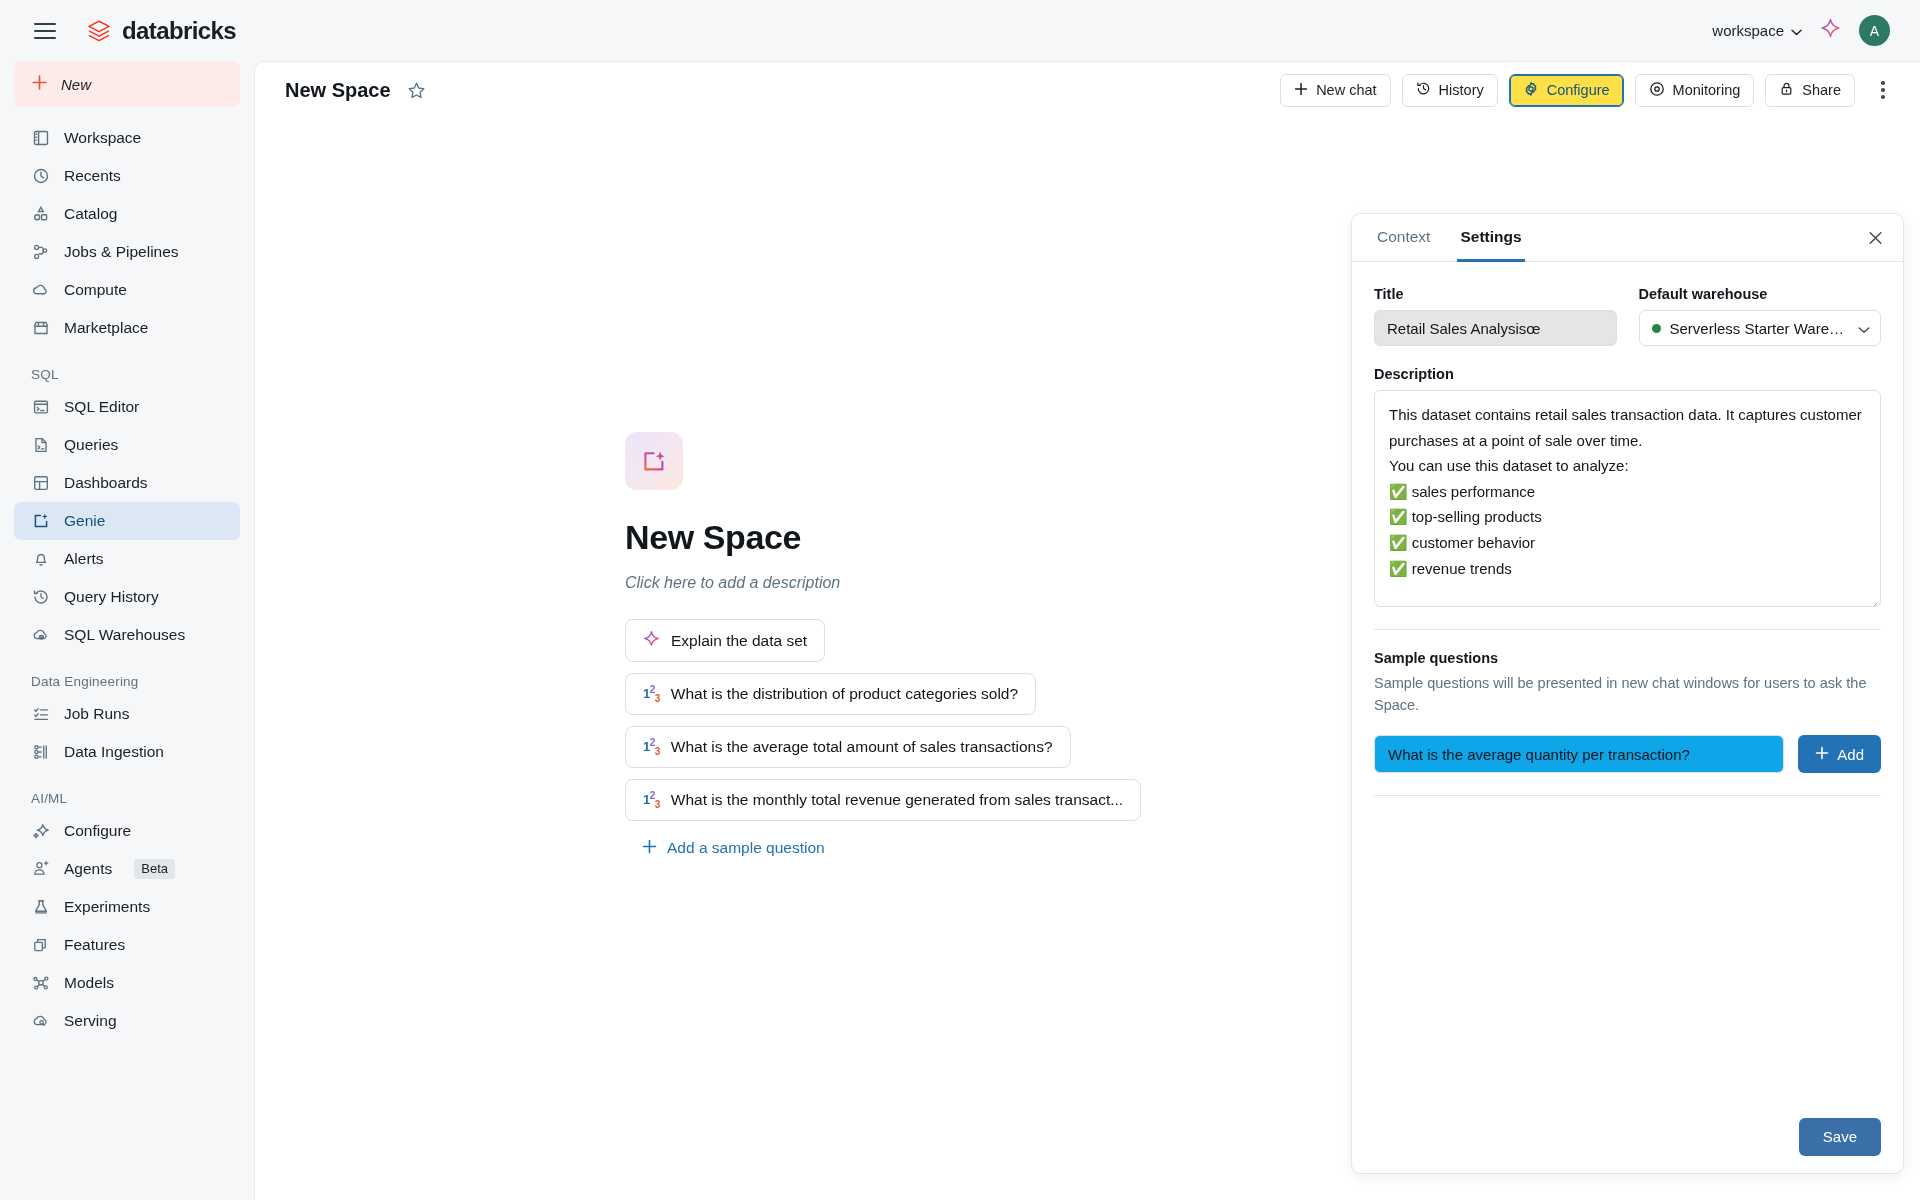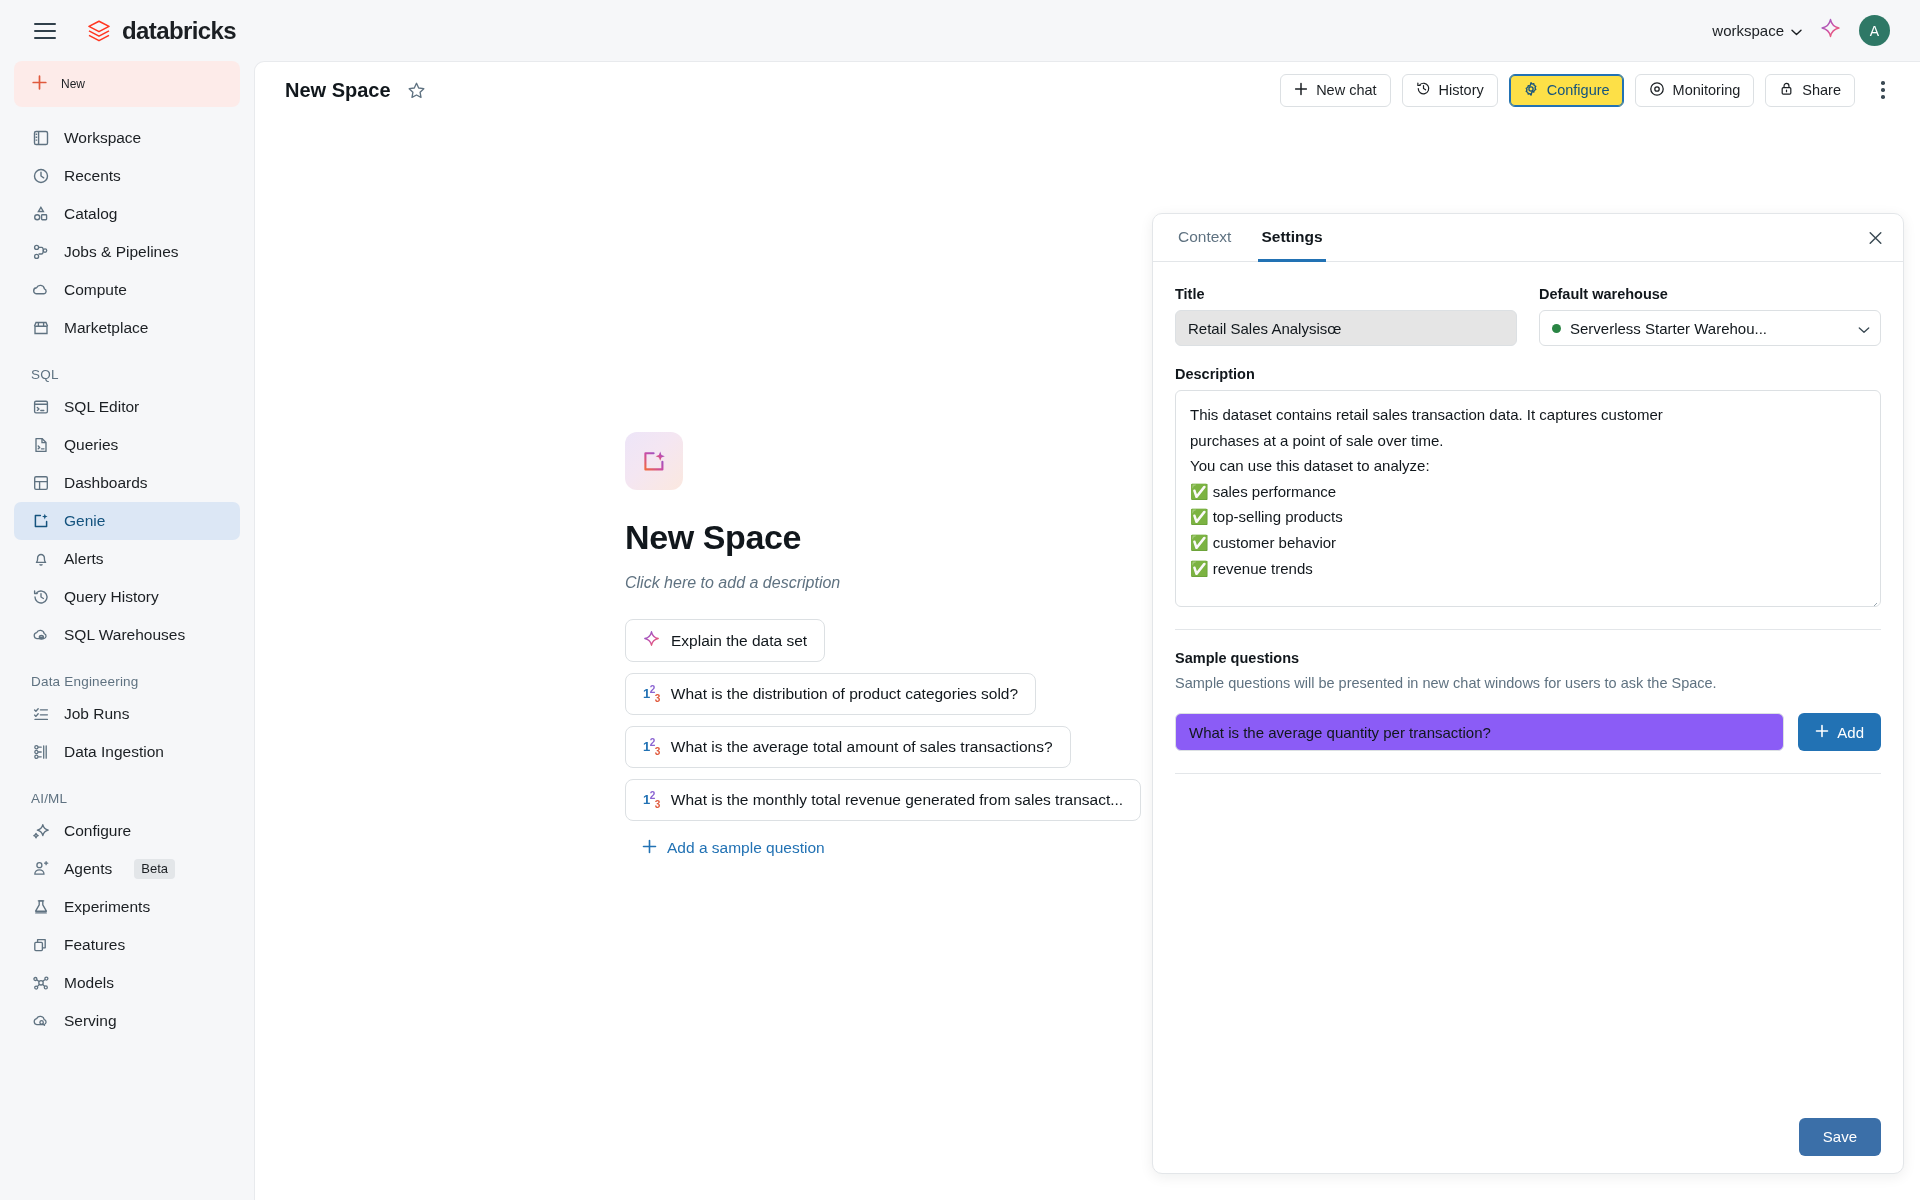--- a/index.html
+++ b/index.html
@@ -54,21 +54,21 @@
     padding: 0 14px;
     display: flex; flex-direction: column;
     overflow: hidden;
   }
   .newbtn {
     height: 46px; margin: 0 0 12px 0;
     background: #FDEBE9; border-radius: 8px;
     display: flex; align-items: center; gap: 13px;
     padding: 0 17px; cursor: pointer;
   }
-  .newbtn .lbl { font-size: 12px; color: #1B1F23; font-weight: 400; }
+  .newbtn .lbl { font-size: 15px; color: #1B1F23; font-weight: 400; font-style: italic; }
   .navitem {
     height: 38px; display: flex; align-items: center; gap: 13px;
     padding: 0 17px; border-radius: 7px; cursor: pointer;
     color: #1B1F23; font-size: 15.5px;
   }
   .navitem.active { background: #DCE7F5; color: #14537E; font-weight: 400; }
   .navitem .ico { width: 20px; height: 20px; flex: 0 0 20px; display: flex; align-items: center; justify-content: center; }
   .navitem .lbl { white-space: nowrap; }
   .badge {
     margin-left: 9px; background: #E3E6E9; color: #1B1F23;
@@ -129,21 +129,21 @@
   .num-ico .n1 { color: #2272B4; }
   .num-ico .n2 { color: #8A63D2; font-size: 10px; vertical-align: super; }
   .num-ico .n3 { color: #E0593C; font-size: 10px; vertical-align: sub; }
   .addq {
     margin-top: 18px; display: inline-flex; align-items: center; gap: 10px;
     font-size: 15.5px; color: #2272B4; cursor: pointer; padding-left: 17px;
   }
 
   
   .panel {
-    position: absolute; right: 16px; top: 95px; bottom: 26px; width: 752px;
+    position: absolute; right: 16px; top: 95px; bottom: 26px; width: 553px;
     background: #fff; border: 1px solid #E3E6E9; border-radius: 10px;
     box-shadow: 0 3px 14px rgba(17,23,28,0.07);
     display: flex; flex-direction: column; z-index: 5;
     overflow: hidden;
   }
   .panel-tabs {
     height: 48px; flex: 0 0 48px; display: flex; align-items: stretch;
     border-bottom: 1px solid #E3E6E9; padding: 0 22px; position: relative;
   }
   .ptab {
@@ -180,21 +180,21 @@
   .tarea .line { white-space: nowrap; }
   .tarea .cm { color: #3DBA55; margin-right: 4px; }
   .resize-grip { position: absolute; right: 2px; bottom: 2px; width: 12px; height: 12px; cursor: nwse-resize; }
 
   .hr { height: 1px; background: #E3E6E9; margin: 22px 0 0; }
   .sq-title { font-size: 14.5px; font-weight: 700; color: #11171C; margin: 20px 0 6px; }
   .sq-sub { font-size: 14.5px; color: #5F7281; line-height: 22px; max-width: 600px; }
   .sq-row { display: flex; gap: 14px; margin-top: 19px; align-items: stretch; }
   .sq-in {
     flex: 1; height: 38px; border: 1px solid #DCE0E3; border-radius: 6px;
-    background: #8b5cf6; display: flex; align-items: center; padding: 0 13px;
+    background: #0ea5e9; display: flex; align-items: center; padding: 0 13px;
     font-size: 15px; color: #11171C; cursor: text;
   }
   .addbtn {
     flex: 0 0 auto; height: 38px; background: #2272B4; color: #fff;
     border-radius: 6px; display: flex; align-items: center; gap: 8px;
     padding: 0 17px; font-size: 15px; cursor: pointer; border: none;
   }
   .hr2 { height: 1px; background: #E3E6E9; margin-top: 22px; }
 
   .panel-foot {

